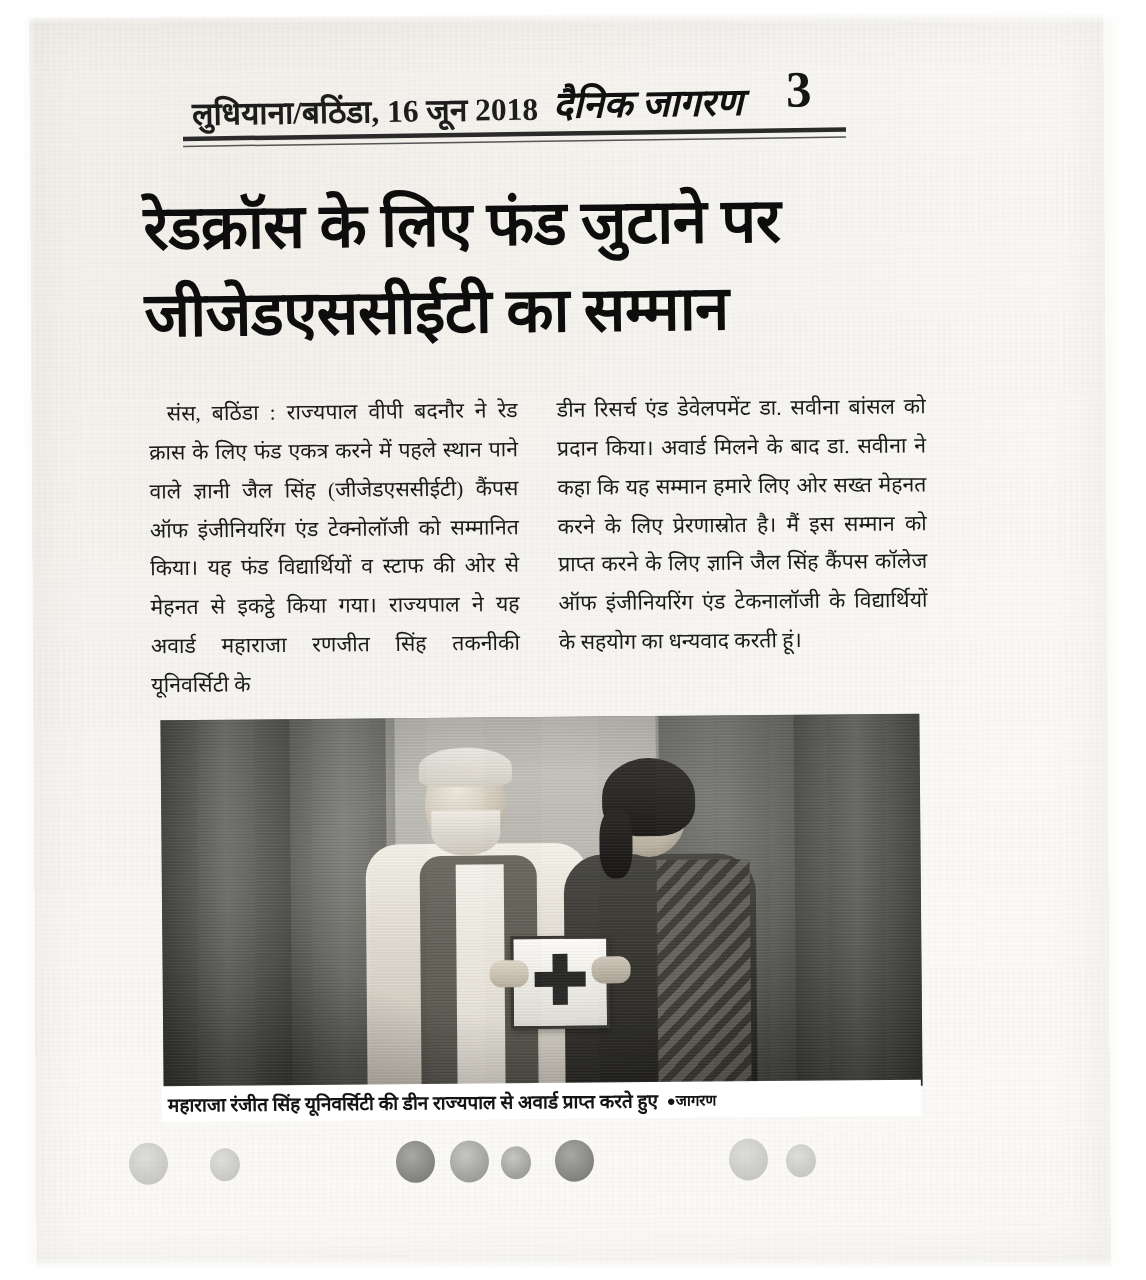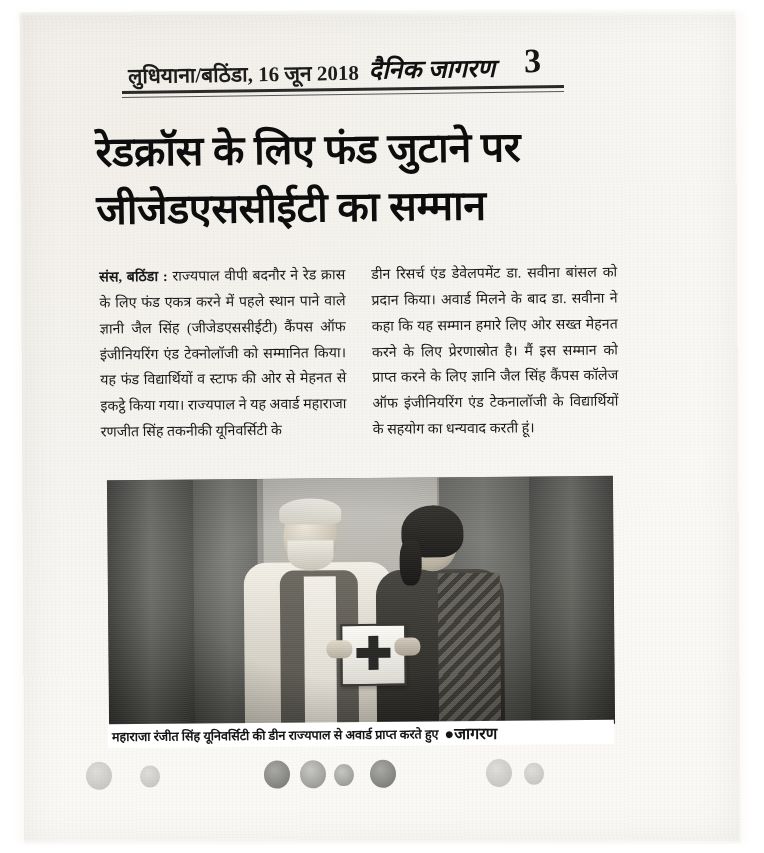--- a/index.html
+++ b/index.html
@@ -128,21 +128,22 @@
   .col {
     width: 246px;
     font-family: "Liberation Serif", serif;
     font-size: 14.2px;
     line-height: 1.82;
     color: #1a1a1a;
     text-align: justify;
     text-justify: inter-word;
   }
   .byline {
-    font-weight: bold;
+    font-weight: normal;
+    margin-left: 12px;
   }
 
   
   .photo-wrap {
     position: absolute;
     left: 108px;
     top: 478px;
     width: 506px;
     height: 248px;
     transform: rotate(-0.5deg);
@@ -289,21 +290,21 @@
   }
   .caption-text {
     font-family: "Liberation Serif", serif;
     font-size: 12.6px;
     font-weight: bold;
     color: #141414;
     white-space: nowrap;
   }
   .caption-credit {
     font-family: Liberation Mono, monospace;
-    font-size: 16px;
+    font-size: 10px;
     font-weight: bold;
     color: #141414;
     margin-left: 6px;
     white-space: nowrap;
   }
 
   
   .dots {
     position: absolute;
     left: 78px;

